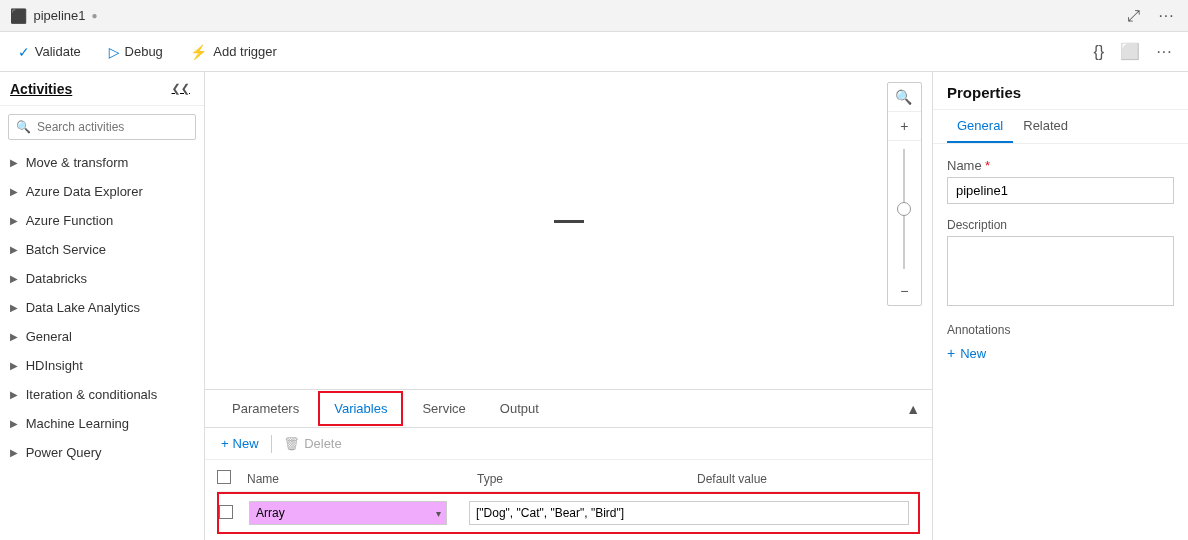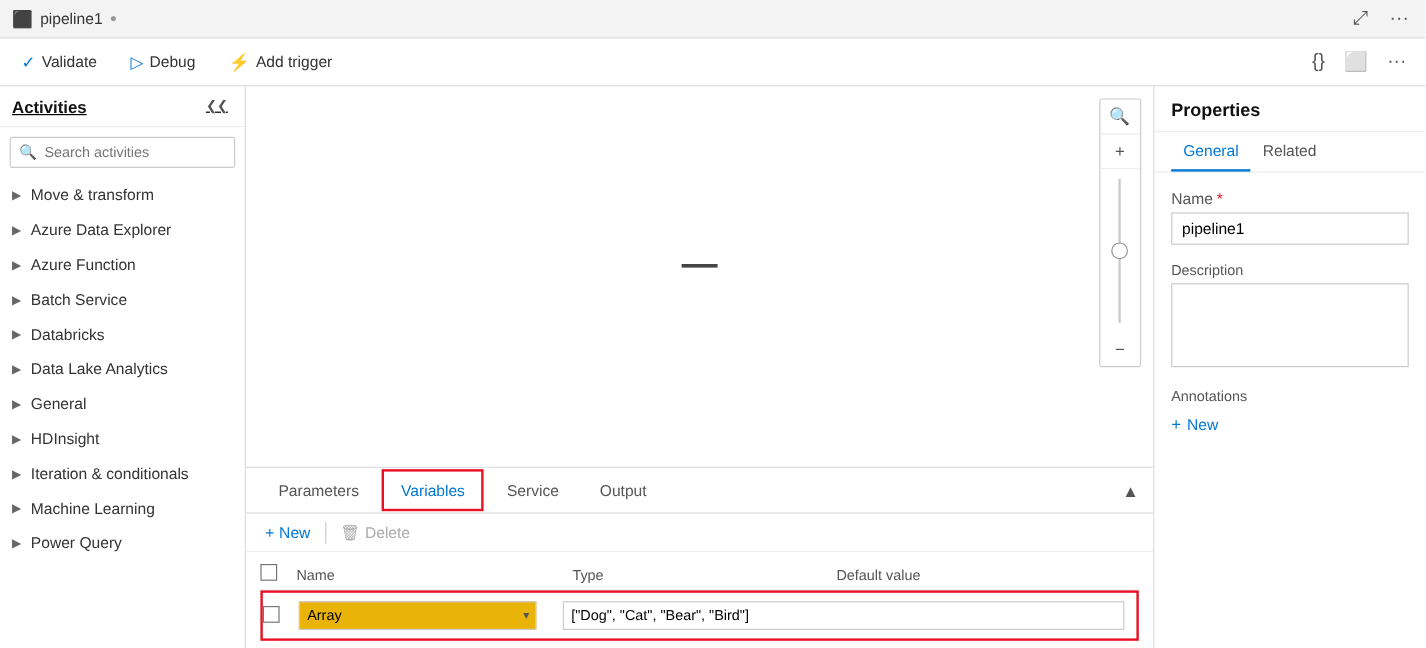--- a/index.html
+++ b/index.html
@@ -91,27 +91,27 @@
     .col-default { flex: 1; }
     .col-check-box {
       width: 14px; height: 14px; border: 1px solid #777; display: inline-block; cursor: pointer;
     }
     .col-header-label { font-size: 12px; color: #555; font-weight: 500; }
     .table-input {
       width: 90%; padding: 4px 6px; border: 1px solid #ccc; font-size: 12px; outline: none;
     }
     .select-wrapper { position: relative; display: inline-block; width: 90%; }
     .table-select {
-      width: 100%; padding: 4px 6px; border: 1px solid #ccc; font-size: 12px; outline: none; appearance: none; background: #eab308;
+      width: 100%; padding: 4px 6px; border: 1px solid #ccc; font-size: 12px; outline: none; appearance: none; background: #f0abfc;
     }
     .select-arrow { position: absolute; right: 6px; top: 50%; transform: translateY(-50%); font-size: 10px; color: #555; pointer-events: none; }
 
     
     .properties-panel {
-      width: 227px; border-left: 1px solid #ddd; display: flex; flex-direction: column; overflow: hidden; flex-shrink: 0; padding: 0;
+      width: 256px; border-left: 1px solid #ddd; display: flex; flex-direction: column; overflow: hidden; flex-shrink: 0; padding: 0;
     }
     .properties-header {
       padding: 12px 14px 8px; border-bottom: 1px solid #eee;
     }
     .properties-header .title { font-size: 15px; font-weight: 600; color: #111; }
     .prop-tabs { display: flex; gap: 0; padding: 0 14px; border-bottom: 1px solid #eee; }
     .prop-tab { padding: 8px 10px; cursor: pointer; font-size: 13px; color: #555; }
     .prop-tab.active { color: #0078d4; border-bottom: 2px solid #0078d4; }
     .prop-content { padding: 14px; overflow-y: auto; flex: 1; }
     .prop-field { margin-bottom: 14px; }

